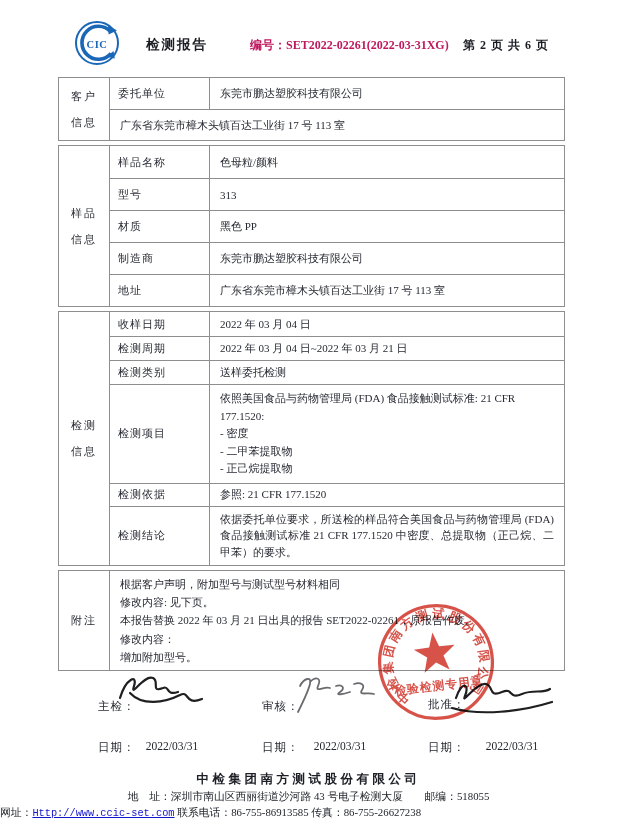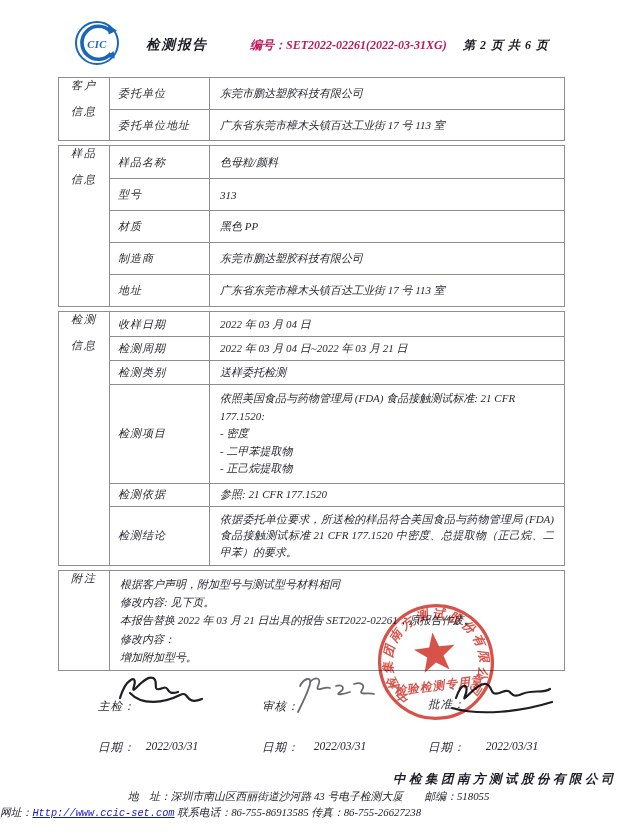--- a/index.html
+++ b/index.html
@@ -1,32 +1,32 @@
 <!DOCTYPE html>
 <html><head>
 <meta charset="utf-8">
 <style>
   html,body { margin:0; padding:0; background:#ffffff; }
   .page {
     position:relative; width:617px; height:840px; margin:0 auto;
     background:#ffffff; overflow:hidden;
     font-family:"Liberation Serif","DejaVu Serif",serif;
-    color:#282a33; font-size:11px;font-style:italic;
+    color:#282a33; font-size:11px;
   }
   
   .hdr-logo { position:absolute; left:70px; top:18px; width:54px; height:52px; }
   .hdr-title { position:absolute; left:146px; top:36px; font-size:13.5px; font-weight:bold; letter-spacing:2px; color:#1b1d24; }
   .hdr-no { position:absolute; left:250px; top:37px; font-size:12px; font-weight:bold; color:#be185d; }
   .hdr-page { position:absolute; left:463px; top:37px; font-size:12px; font-weight:bold; color:#1b1d24; letter-spacing:1px; }
   
   .tbl { position:absolute; left:58px; top:77px; width:507px; }
   .section { display:flex; border:1px solid #8e8e8e; background:#fff; box-sizing:border-box; }
   .section + .section { margin-top:4px; }
   .gcell { width:50px; min-width:50px; border-right:1px solid #8e8e8e;
-           display:flex; flex-direction:column; align-items:center;
+           display:flex; flex-direction:column; justify-content:center; align-items:center;
            gap:11px; letter-spacing:2px; }
   .rows { flex:1; display:flex; flex-direction:column; }
   .row { display:flex; box-sizing:border-box; }
   .row + .row { border-top:1px solid #8e8e8e; }
   .lcell { width:100px; min-width:100px; padding:0 8px; box-sizing:border-box;
            border-right:1px solid #8e8e8e; display:flex; align-items:center; letter-spacing:1px; }
   .vcell { flex:1; padding:0 10px; display:flex; align-items:center; }
   .vlines { flex:1; padding:5px 10px; }
   .vlines > div { line-height:17.5px; }
   .vpara { flex:1; padding:4px 10px; line-height:16.8px; text-align:justify; }
@@ -36,21 +36,21 @@
   .sig-label { position:absolute; font-size:11.5px; letter-spacing:1px; color:#2a2c35;margin-left:20px; }
   .sig-date  { position:absolute; font-size:11.5px; width:84px; text-align:center; color:#23252d; }
   .sig-svg { position:absolute; }
   .sig-stroke { fill:none; stroke:#1f1f22; stroke-width:2.2; stroke-linecap:round; stroke-linejoin:round; }
   .sig-stroke.light { stroke:#6b6b6f; stroke-width:1.8; }
   
   .stamp { position:absolute; left:354px; top:580px; width:164px; height:164px;
            transform:rotate(-7deg); opacity:0.88; mix-blend-mode:multiply; pointer-events:none; }
   .stamp text { font-family:"Liberation Serif","DejaVu Serif",serif; }
   
-  .ft-company { position:absolute; left:0; right:0; top:771px; text-align:right;
+  .ft-company { position:absolute; left:0; right:0; top:771px; text-align:center;
                 font-size:12.5px; font-weight:bold; letter-spacing:3.5px; color:#1d1f26; }
   .ft-line1 { position:absolute; left:0; right:0; top:790px; text-align:center; font-size:10.8px; color:#23252d; }
   .ft-line2 { position:absolute; left:0; right:4px; top:806px; text-align:left; font-size:10.8px; color:#23252d; }
   .ft-url { color:#1414cc; text-decoration:underline; font-family:"Liberation Mono","DejaVu Sans Mono",monospace; font-size:10.3px; }
 </style>
 </head>
 <body>
 
 <div class="page">
 
@@ -71,21 +71,20 @@
       <div class="gcell">
         <div>客户</div>
         <div>信息</div>
       </div>
       <div class="rows">
         <div class="row" style="height:31px">
           <div class="lcell">委托单位</div>
           <div class="vcell">东莞市鹏达塑胶科技有限公司</div>
         </div>
         <div class="row" style="height:31px">
-          <div class="lcell">委托单位地址</div>
           <div class="vcell">广东省东莞市樟木头镇百达工业街 17 号 113 室</div>
         </div>
       </div>
     </div>
 
     <div class="section">
       <div class="gcell">
         <div>样品</div>
         <div>信息</div>
       </div>

